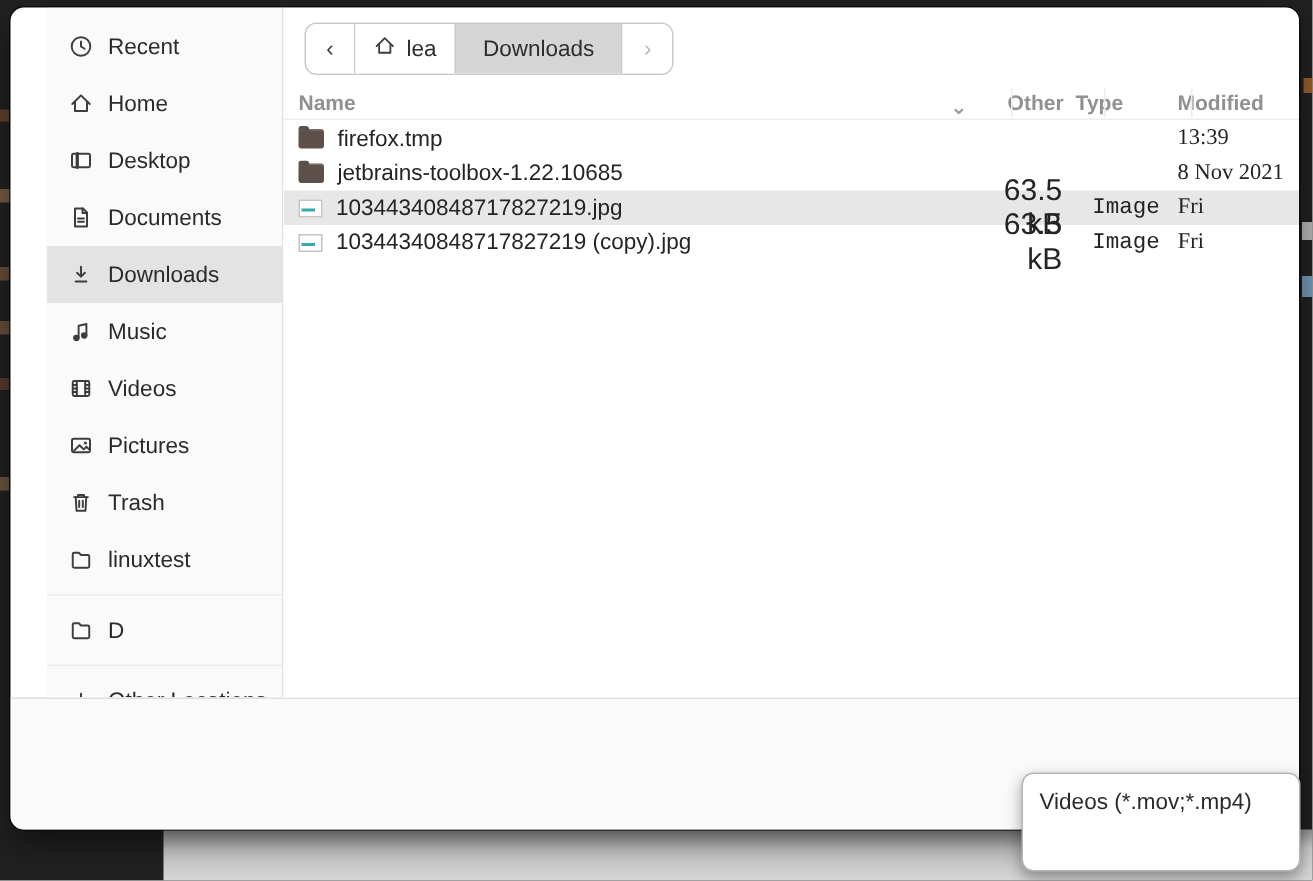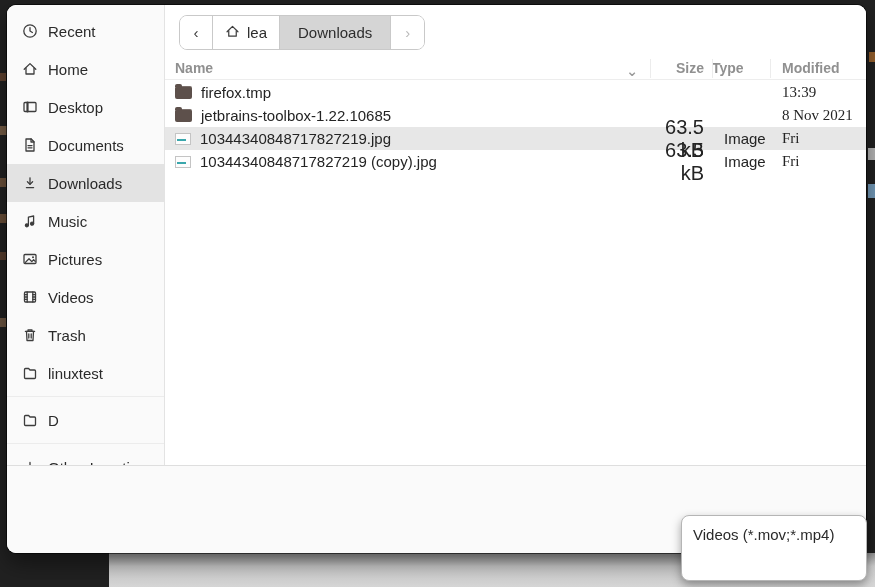--- a/index.html
+++ b/index.html
@@ -50,21 +50,21 @@
   }
   .btn-cancel { position:absolute; left:5px; top:6px; width:76px; }
   .btn-search { position:absolute; left:738px; top:6px; width:33px; }
   .btn-open   { position:absolute; left:779px; top:6px; width:76px; }
   .title {
     position:absolute; left:0; right:0; text-align:center; top:13px;
     font-size:15px; font-weight:700; color:#363636;
   }
 
   
-  .content { flex:0 0 460px; height:460px; display:flex; overflow:hidden; }
+  .content { flex:0 0 460px; height:460px; display:flex; overflow:hidden;margin-left:24px; }
 
   
   .sidebar {
     width:158px; flex:0 0 158px; background:#fafafa;
     border-right:1px solid #e3e3e3;
     padding-top:7px; overflow:hidden;
   }
   .side-item {
     height:38px; display:flex; align-items:center; padding-left:15px;
     font-size:15px; color:#2a2a2a; gap:10px; cursor:default;
@@ -109,21 +109,21 @@
   .hsep { position:absolute; top:2px; height:19px; width:1px; background:#ececec; }
   .hsep1 { left:485px; } .hsep2 { left:547px; } .hsep3 { left:605px; }
   .sort-chevron { position:absolute; right:12px; top:3px; color:#9a9a9a; }
 
   
   .rows { position:absolute; left:0; top:76px; width:100%; }
   .frow { height:23px; display:flex; align-items:center; font-size:15px; color:#242424; cursor:default; }
   .frow.selected { background:#e7e7e7; }
   .fcell-name { width:485px; padding-left:10px; display:flex; align-items:center; gap:9px; overflow:hidden; white-space:nowrap; }
   .fcell-size { width:62px; text-align:right; padding-right:8px; font-size:20px; }
-  .fcell-type { width:58px; padding-left:12px; }
+  .fcell-type { width:58px; padding-left:12px;font-family:Liberation Mono, monospace; }
   .fcell-mod  { width:96px; padding-left:12px;font-family:Liberation Serif, serif; }
 
   .folder-ic {
     width:17px; height:13px; background:#5d504b; border-radius:2px; position:relative;
     box-shadow:inset 0 1px 0 rgba(255,255,255,.18);
     flex:0 0 17px;
   }
   .folder-ic::before {
     content:""; position:absolute; top:-2px; left:0; width:7px; height:3px;
     background:#5d504b; border-radius:2px 2px 0 0;
@@ -235,37 +235,37 @@
               <circle cx="4.9" cy="12.3" r="1.5" style="fill:#3d3d3d"></circle>
               <circle cx="10.1" cy="10.7" r="1.5" style="fill:#3d3d3d"></circle>
             </svg>
         </span>
         <span>Music</span>
       </div>
 
       <div class="side-item">
         <span class="sicon">
           <svg class="oicon" width="16" height="16" viewBox="0 0 16 16">
+              <rect x="2.5" y="3" width="11" height="10" rx="1"></rect>
+              <path d="M5.2 3v10M10.8 3v10"></path>
+              <path d="M2.5 5.7h2.7M2.5 8h2.7M2.5 10.3h2.7M10.8 5.7h2.7M10.8 8h2.7M10.8 10.3h2.7"></path>
+            </svg>
+        </span>
+        <span>Videos</span>
+      </div>
+
+      <div class="side-item">
+        <span class="sicon">
+          <svg class="oicon" width="16" height="16" viewBox="0 0 16 16">
               <rect x="2" y="3.5" width="12" height="9" rx="1"></rect>
               <circle cx="11" cy="6.3" r="1" style="fill:#3d3d3d;stroke:none"></circle>
               <path d="M3.4 11.4 7 7.8l2.8 2.8 1.8-1.8 1.6 1.6"></path>
             </svg>
         </span>
         <span>Pictures</span>
-      </div>
-
-      <div class="side-item">
-        <span class="sicon">
-          <svg class="oicon" width="16" height="16" viewBox="0 0 16 16">
-              <rect x="2.5" y="3" width="11" height="10" rx="1"></rect>
-              <path d="M5.2 3v10M10.8 3v10"></path>
-              <path d="M2.5 5.7h2.7M2.5 8h2.7M2.5 10.3h2.7M10.8 5.7h2.7M10.8 8h2.7M10.8 10.3h2.7"></path>
-            </svg>
-        </span>
-        <span>Videos</span>
       </div>
 
       <div class="side-item">
         <span class="sicon">
           <svg class="oicon" width="16" height="16" viewBox="0 0 16 16">
               <path d="M3.4 4.4h9.2"></path>
               <path d="M6 4.4V3h4v1.4"></path>
               <path d="M4.5 4.4l.5 9.1h6l.5-9.1"></path>
               <path d="M6.8 6.8v4.2M9.2 6.8v4.2"></path>
             </svg>
@@ -324,21 +324,21 @@
         <div class="pseg nav">
           <span class="chev dim">›</span>
         </div>
       </div>
 
       <div class="list-header">
         <div class="col-name">
           <span>Name</span>
           <span class="sort-chevron">⌄</span>
         </div>
-        <div class="col-size">Size</div>
+        <div class="col-size">Other</div>
         <div class="col-type">Type</div>
         <div class="col-mod">Modified</div>
         <div class="hsep hsep1"></div>
         <div class="hsep hsep2"></div>
         <div class="hsep hsep3"></div>
       </div>
 
       <div class="rows">
 
         <div class="frow">

